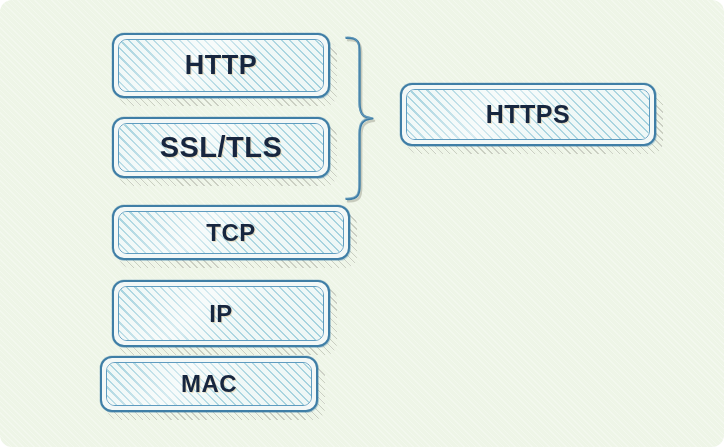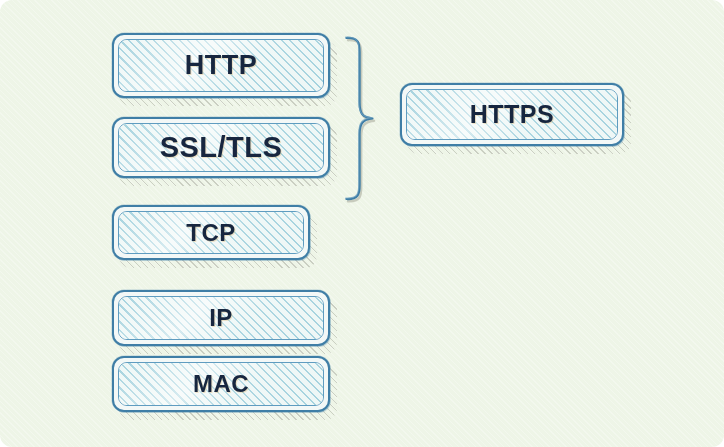--- a/index.html
+++ b/index.html
@@ -150,43 +150,43 @@
       <div class="box-shadow-hatch"></div>
       <div class="box-outer" style="border-color: rgb(63, 126, 166);">
         <div class="box-inner" style="border-color: rgb(95, 156, 192);">
           <div class="box-hatch"></div>
           <div class="box-sheen"></div>
         </div>
       </div>
       <div class="box-label" style="font-size: 29px; color: rgb(23, 38, 63);">SSL/TLS</div>
     </div>
 
-    <div class="layer-box" id="box-tcp" style="left: 112px; top: 205px; width: 198px; height: 55px; padding-left: 22px;">
+    <div class="layer-box" id="box-tcp" style="left: 112px; top: 205px; width: 238px; height: 55px; padding-left: 22px;">
       <div class="box-shadow-hatch"></div>
       <div class="box-outer" style="border-color: rgb(63, 126, 166);">
         <div class="box-inner" style="border-color: rgb(95, 156, 192);">
           <div class="box-hatch"></div>
           <div class="box-sheen"></div>
         </div>
       </div>
       <div class="box-label" style="font-size: 24px; color: rgb(23, 38, 63);">TCP</div>
     </div>
 
-    <div class="layer-box" id="box-ip" style="left: 112px; top: 290px; width: 218px; height: 56px;">
+    <div class="layer-box" id="box-ip" style="left: 112px; top: 280px; width: 218px; height: 67px;">
       <div class="box-shadow-hatch"></div>
       <div class="box-outer" style="border-color: rgb(63, 126, 166);">
         <div class="box-inner" style="border-color: rgb(95, 156, 192);">
           <div class="box-hatch"></div>
           <div class="box-sheen"></div>
         </div>
       </div>
       <div class="box-label" style="font-size: 24px; color: rgb(23, 38, 63);">IP</div>
     </div>
 
-    <div class="layer-box" id="box-mac" style="left: 112px; top: 356px; width: 218px; height: 56px;">
+    <div class="layer-box" id="box-mac" style="left: 100px; top: 356px; width: 218px; height: 56px;">
       <div class="box-shadow-hatch"></div>
       <div class="box-outer" style="border-color: rgb(63, 126, 166);">
         <div class="box-inner" style="border-color: rgb(95, 156, 192);">
           <div class="box-hatch"></div>
           <div class="box-sheen"></div>
         </div>
       </div>
       <div class="box-label" style="font-size: 24px; color: rgb(23, 38, 63);">MAC</div>
     </div>
 
@@ -196,21 +196,21 @@
     <svg id="brace-svg" viewBox="0 0 30 165" width="30" height="165" aria-hidden="true">
 
       <path id="brace-shadow-path" fill="none" stroke="#b9bcae" stroke-width="2.4" stroke-linecap="round" stroke-linejoin="round" opacity="0.75" transform="translate(1.6,2.2)" d="M 2.4 2 C 14.600000000000001 1.5, 15.600000000000001 7, 15.600000000000001 16 L 15.600000000000001 66.5 C 15.600000000000001 77.5, 18.6 81.5, 28.5 82.5 C 18.6 83.5, 15.600000000000001 87.5, 15.600000000000001 98.5 L 15.600000000000001 149 C 15.600000000000001 158, 14.600000000000001 163.5, 2.4 163"></path>
 
       <path id="brace-main-path" fill="none" stroke="#3f7ea6" stroke-width="2.2" stroke-linecap="round" stroke-linejoin="round" d="M 2.4 2 C 14.600000000000001 1.5, 15.600000000000001 7, 15.600000000000001 16 L 15.600000000000001 66.5 C 15.600000000000001 77.5, 18.6 81.5, 28.5 82.5 C 18.6 83.5, 15.600000000000001 87.5, 15.600000000000001 98.5 L 15.600000000000001 149 C 15.600000000000001 158, 14.600000000000001 163.5, 2.4 163"></path>
 
       <path id="brace-sketch-path" fill="none" stroke="#6fa3c2" stroke-width="1.1" stroke-linecap="round" stroke-linejoin="round" opacity="0.7" transform="translate(-0.8,-0.9)" d="M 2.4 2 C 14.600000000000001 1.5, 15.600000000000001 7, 15.600000000000001 16 L 15.600000000000001 66.5 C 15.600000000000001 77.5, 18.6 81.5, 28.5 82.5 C 18.6 83.5, 15.600000000000001 87.5, 15.600000000000001 98.5 L 15.600000000000001 149 C 15.600000000000001 158, 14.600000000000001 163.5, 2.4 163"></path>
     </svg>
   </div>
 
-  <div class="layer-box" id="box-https" style="left: 400px; top: 83px; width: 224px; height: 63px;">
+  <div class="layer-box" id="box-https" style="left: 400px; top: 83px; width: 256px; height: 63px;">
     <div class="box-shadow-hatch"></div>
     <div class="box-outer" style="border-color: rgb(63, 126, 166);">
       <div class="box-inner" style="border-color: rgb(95, 156, 192);">
         <div class="box-hatch"></div>
         <div class="box-sheen"></div>
       </div>
     </div>
     <div class="box-label" style="font-size: 25px; color: rgb(23, 38, 63);">HTTPS</div>
   </div>
 

